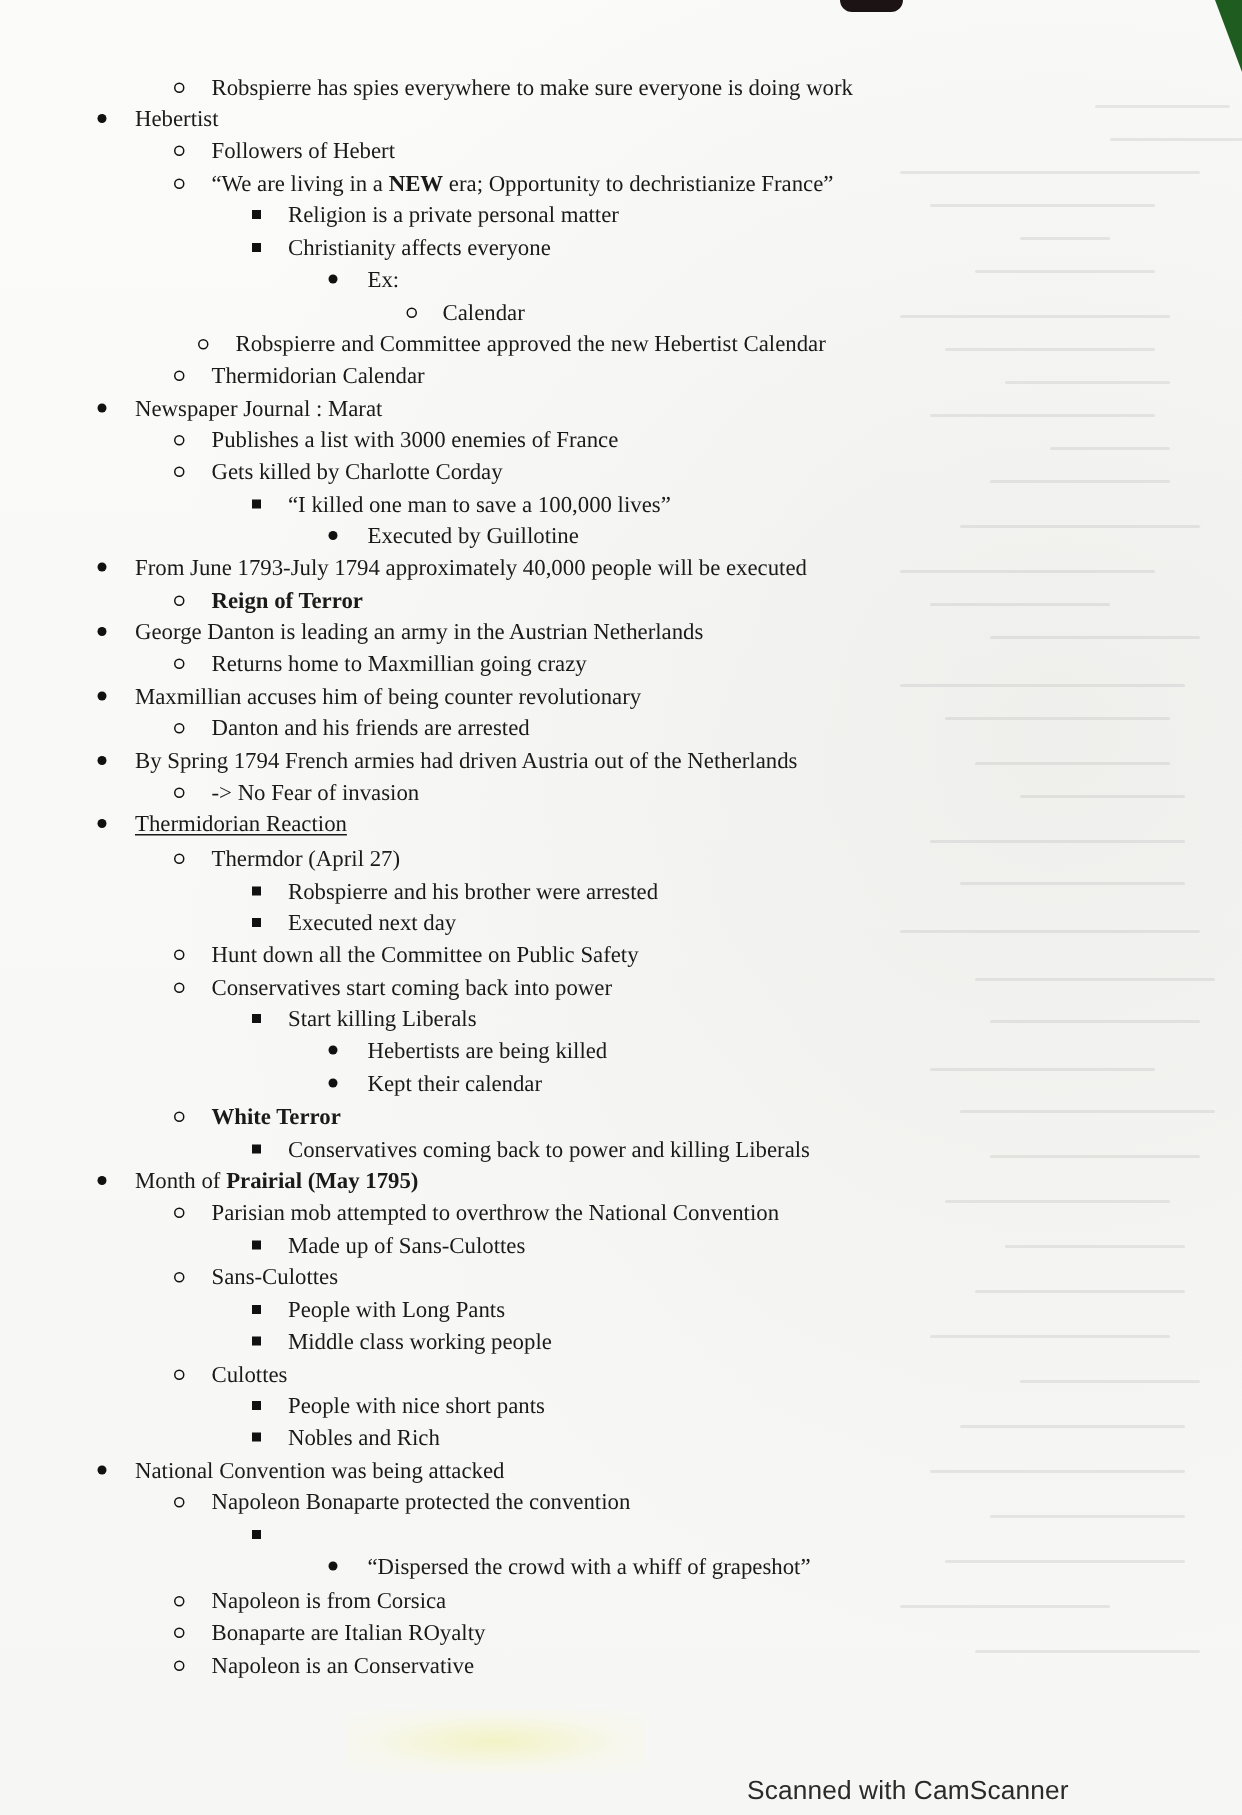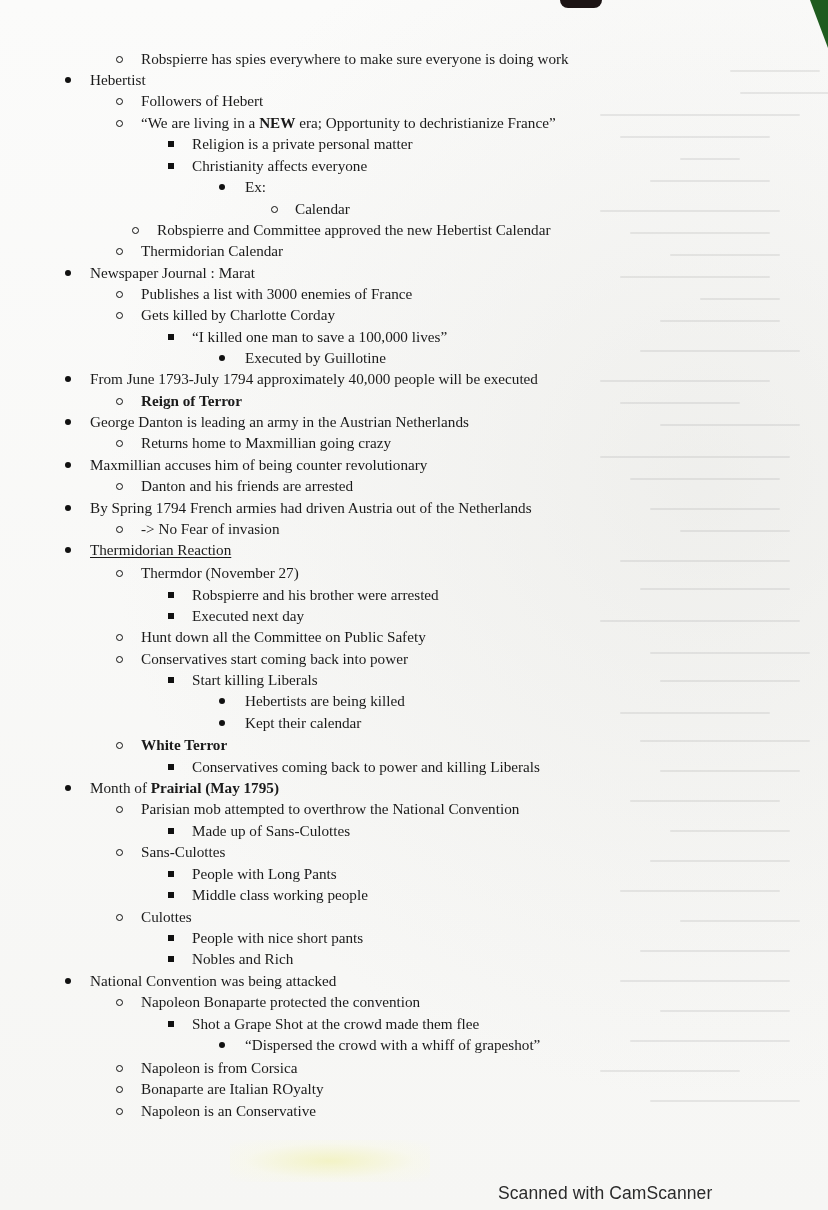--- a/index.html
+++ b/index.html
@@ -272,21 +272,21 @@
       <div class="line l1" style="position: absolute; top: 470px; left: 0px; width: 620px;">
         <span class="bul b-circle"></span>
         <span class="txt"><span>-&gt; No Fear of invasion</span></span>
       </div>
       <div class="line l0" style="position: absolute; top: 491px; left: 0px; width: 620px;">
         <span class="bul b-disc"></span>
         <span class="txt"><span class="underline">Thermidorian Reaction</span></span>
       </div>
       <div class="line l1" style="position: absolute; top: 514px; left: 0px; width: 620px;">
         <span class="bul b-circle"></span>
-        <span class="txt"><span>Thermdor (November 27)</span></span>
+        <span class="txt"><span>Thermdor (April 27)</span></span>
       </div>
       <div class="line l2" style="position: absolute; top: 536px; left: 0px; width: 620px;">
         <span class="bul b-square"></span>
         <span class="txt"><span>Robspierre and his brother were arrested</span></span>
       </div>
       <div class="line l2" style="position: absolute; top: 557px; left: 0px; width: 620px;">
         <span class="bul b-square"></span>
         <span class="txt"><span>Executed next day</span></span>
       </div>
       <div class="line l1" style="position: absolute; top: 578px; left: 0px; width: 620px; padding-left: 16px;">
@@ -356,21 +356,20 @@
       <div class="line l0" style="position: absolute; top: 922px; left: 0px; width: 620px;">
         <span class="bul b-disc"></span>
         <span class="txt"><span>National Convention was being attacked</span></span>
       </div>
       <div class="line l1" style="position: absolute; top: 943px; left: 0px; width: 620px;">
         <span class="bul b-circle"></span>
         <span class="txt"><span>Napoleon Bonaparte protected the convention</span></span>
       </div>
       <div class="line l2" style="position: absolute; top: 965px; left: 0px; width: 620px;">
         <span class="bul b-square"></span>
-        <span class="txt"><span>Shot a Grape Shot at the crowd made them flee</span></span>
       </div>
       <div class="line l3" style="position: absolute; top: 986px; left: 0px; width: 620px;">
         <span class="bul b-disc"></span>
         <span class="txt"><span>“Dispersed the crowd with a whiff of grapeshot”</span></span>
       </div>
       <div class="line l1" style="position: absolute; top: 1009px; left: 0px; width: 620px;">
         <span class="bul b-circle"></span>
         <span class="txt"><span>Napoleon is from Corsica</span></span>
       </div>
       <div class="line l1" style="position: absolute; top: 1030px; left: 0px; width: 620px;">

